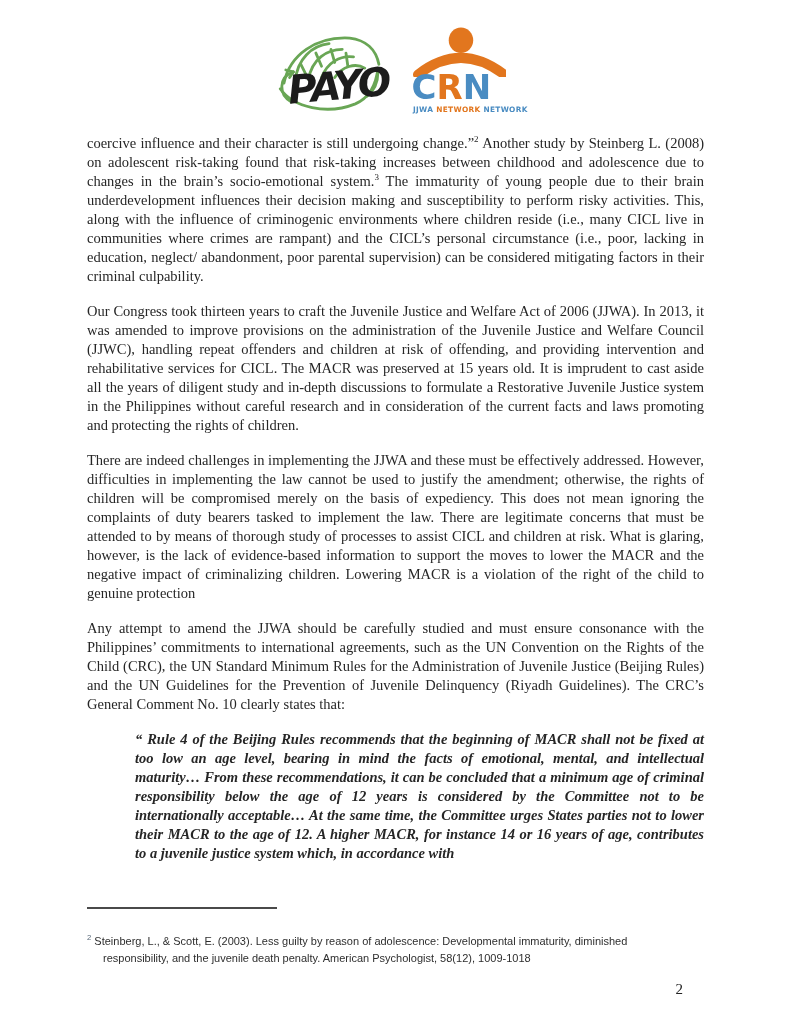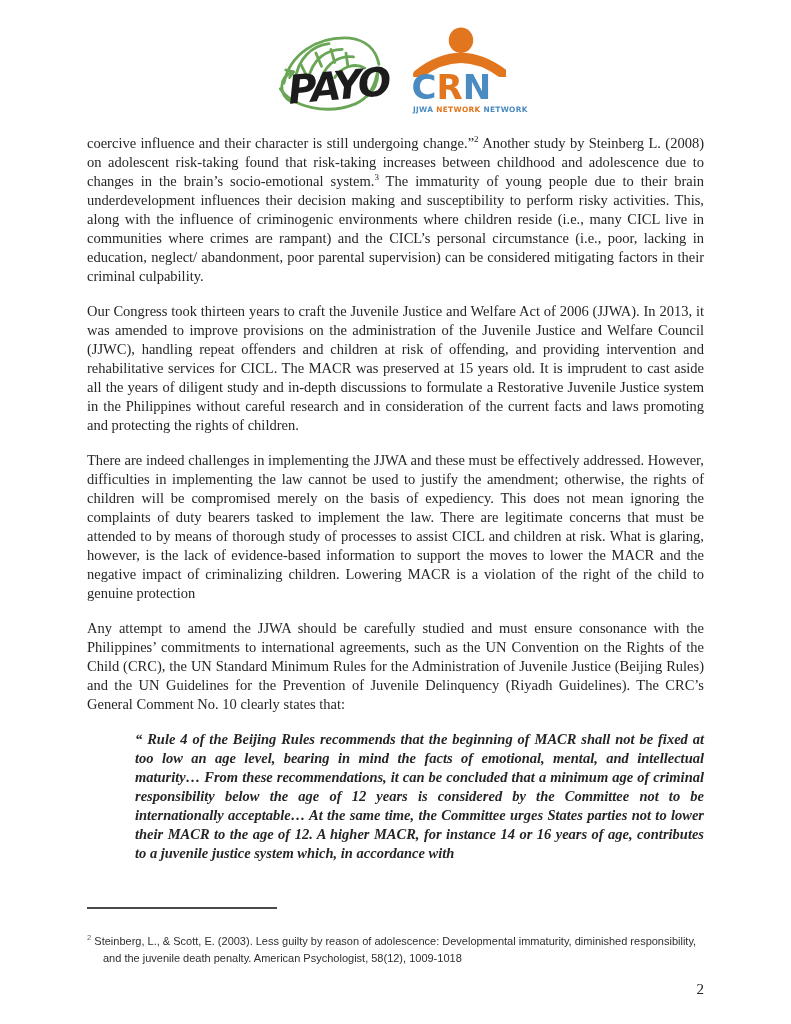--- a/index.html
+++ b/index.html
@@ -39,21 +39,21 @@
     margin:14px 87px 0;
     font-size:14.5px; line-height:19px;
     text-align:justify;
   }
   .para { margin:16px 0 13px; }
   .quote { margin-left:48px; font-style:italic;font-weight:bold; }
   .b { font-weight:normal; }
   main sup { font-size:0.62em; line-height:0; }
 
   
-  footer { position:absolute; left:87px; right:83px; bottom:26px; }
+  footer { position:absolute; left:87px; right:104px; bottom:26px; }
   .fn-sep { width:190px; border-top:2px solid #4a4a4a; margin-bottom:20px; }
   .footnote {
     font-family:"Liberation Sans", sans-serif;
     font-size:11px; line-height:17px; color:#2e2e2e;
     padding-left:16px; text-indent:-16px;
     margin-bottom:14px; text-align:left;
   }
   .footnote sup { font-size:0.7em; color:#5a6a7a; }
   .page-num {
     text-align:right; font-size:15px; color:#222;

